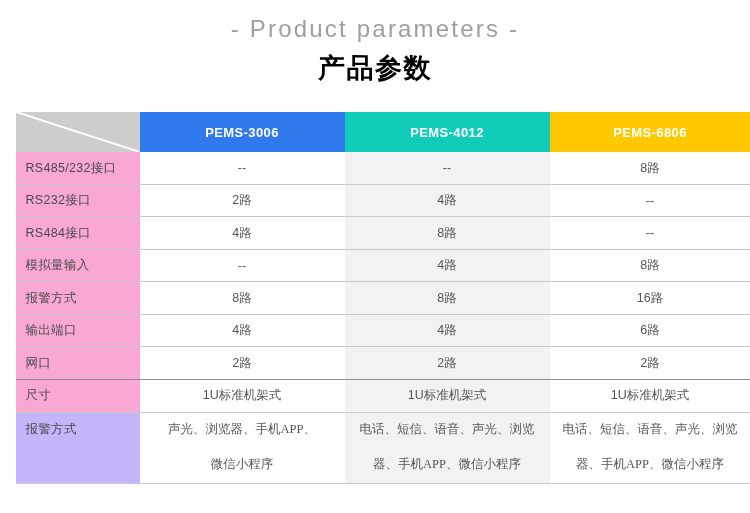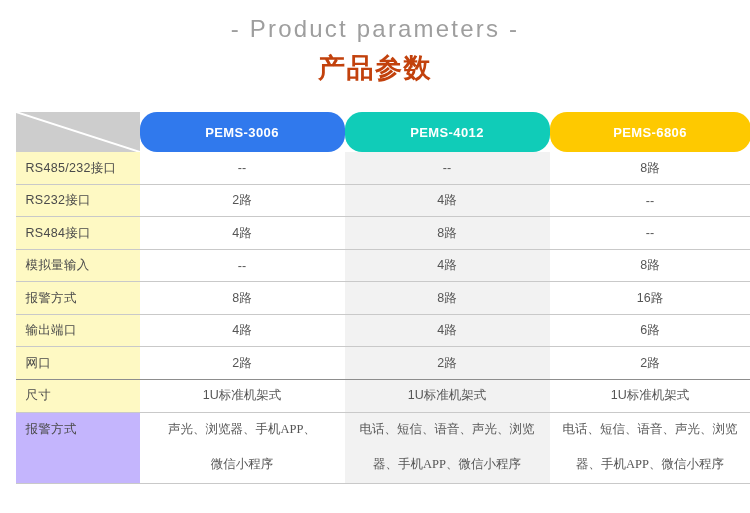--- a/index.html
+++ b/index.html
@@ -23,21 +23,21 @@
     font-size: 24px;
     font-weight: 300;
     color: #9e9e9e;
     letter-spacing: 2.2px;
     line-height: 1.25;
     white-space: nowrap;
   }
   .title-cn {
     font-size: 27px;
     font-weight: bold;
-    color: #c2410c;
+    color: #000000;
     letter-spacing: 1.5px;
     line-height: 1.35;
     margin-top: 6px;
   }
 
   
   .table-wrap {
     margin: 0 auto;
     margin-top: 26px;
     width: 735px;
@@ -68,37 +68,36 @@
     display: block;
   }
   th.hcell {
     color: #ffffff;
     font-size: 13px;
     font-weight: bold;
     letter-spacing: 0.4px;
     text-align: center;
     vertical-align: middle;
     padding: 0;
-    border-radius: 17px;
   }
   th.hcell.blue  { background: #3079ed; }
   th.hcell.teal  { background: #10ccb8; }
   th.hcell.amber { background: #fec900; }
 
   
   tbody td {
     font-size: 12.5px;
     color: #555555;
     height: 31.5px;
     padding: 0;
     vertical-align: middle;
     border-bottom: 1px solid #c9c9c9;
   }
   tbody td.label {
-    background: #fef9c3;
+    background: #f9a8d4;
     color: #4a4a4a;
     text-align: left;
     padding-left: 10px;
     letter-spacing: 0.3px;
   }
   tbody td.val {
     text-align: center;
     background: #ffffff;
   }
   tbody td.val.shade {

